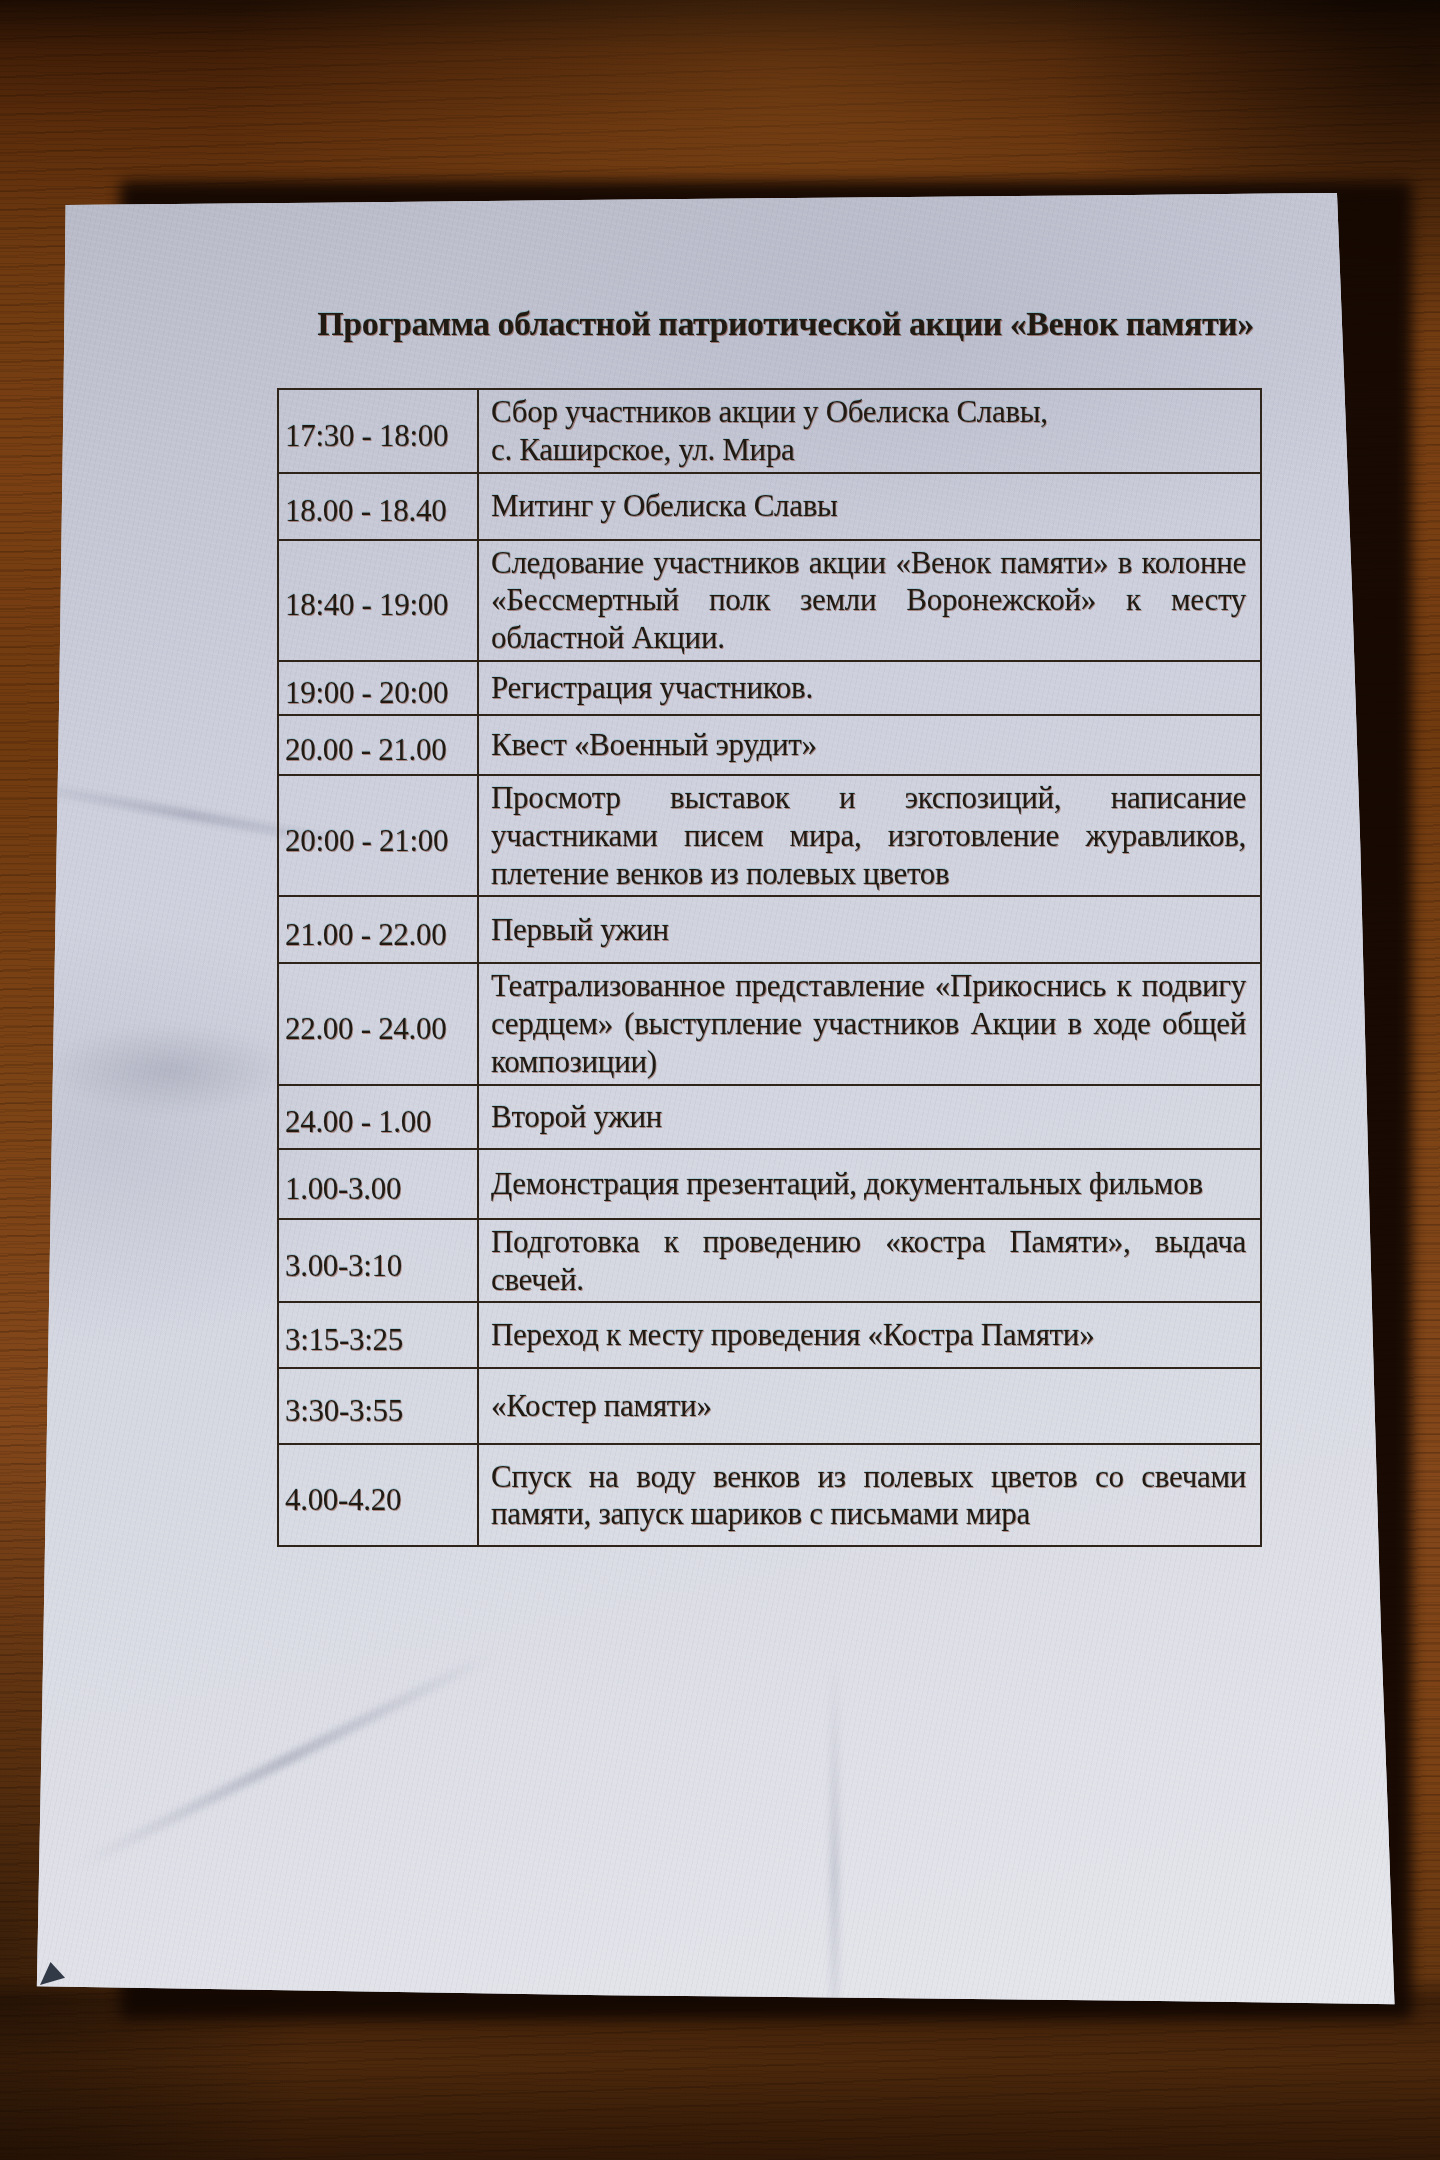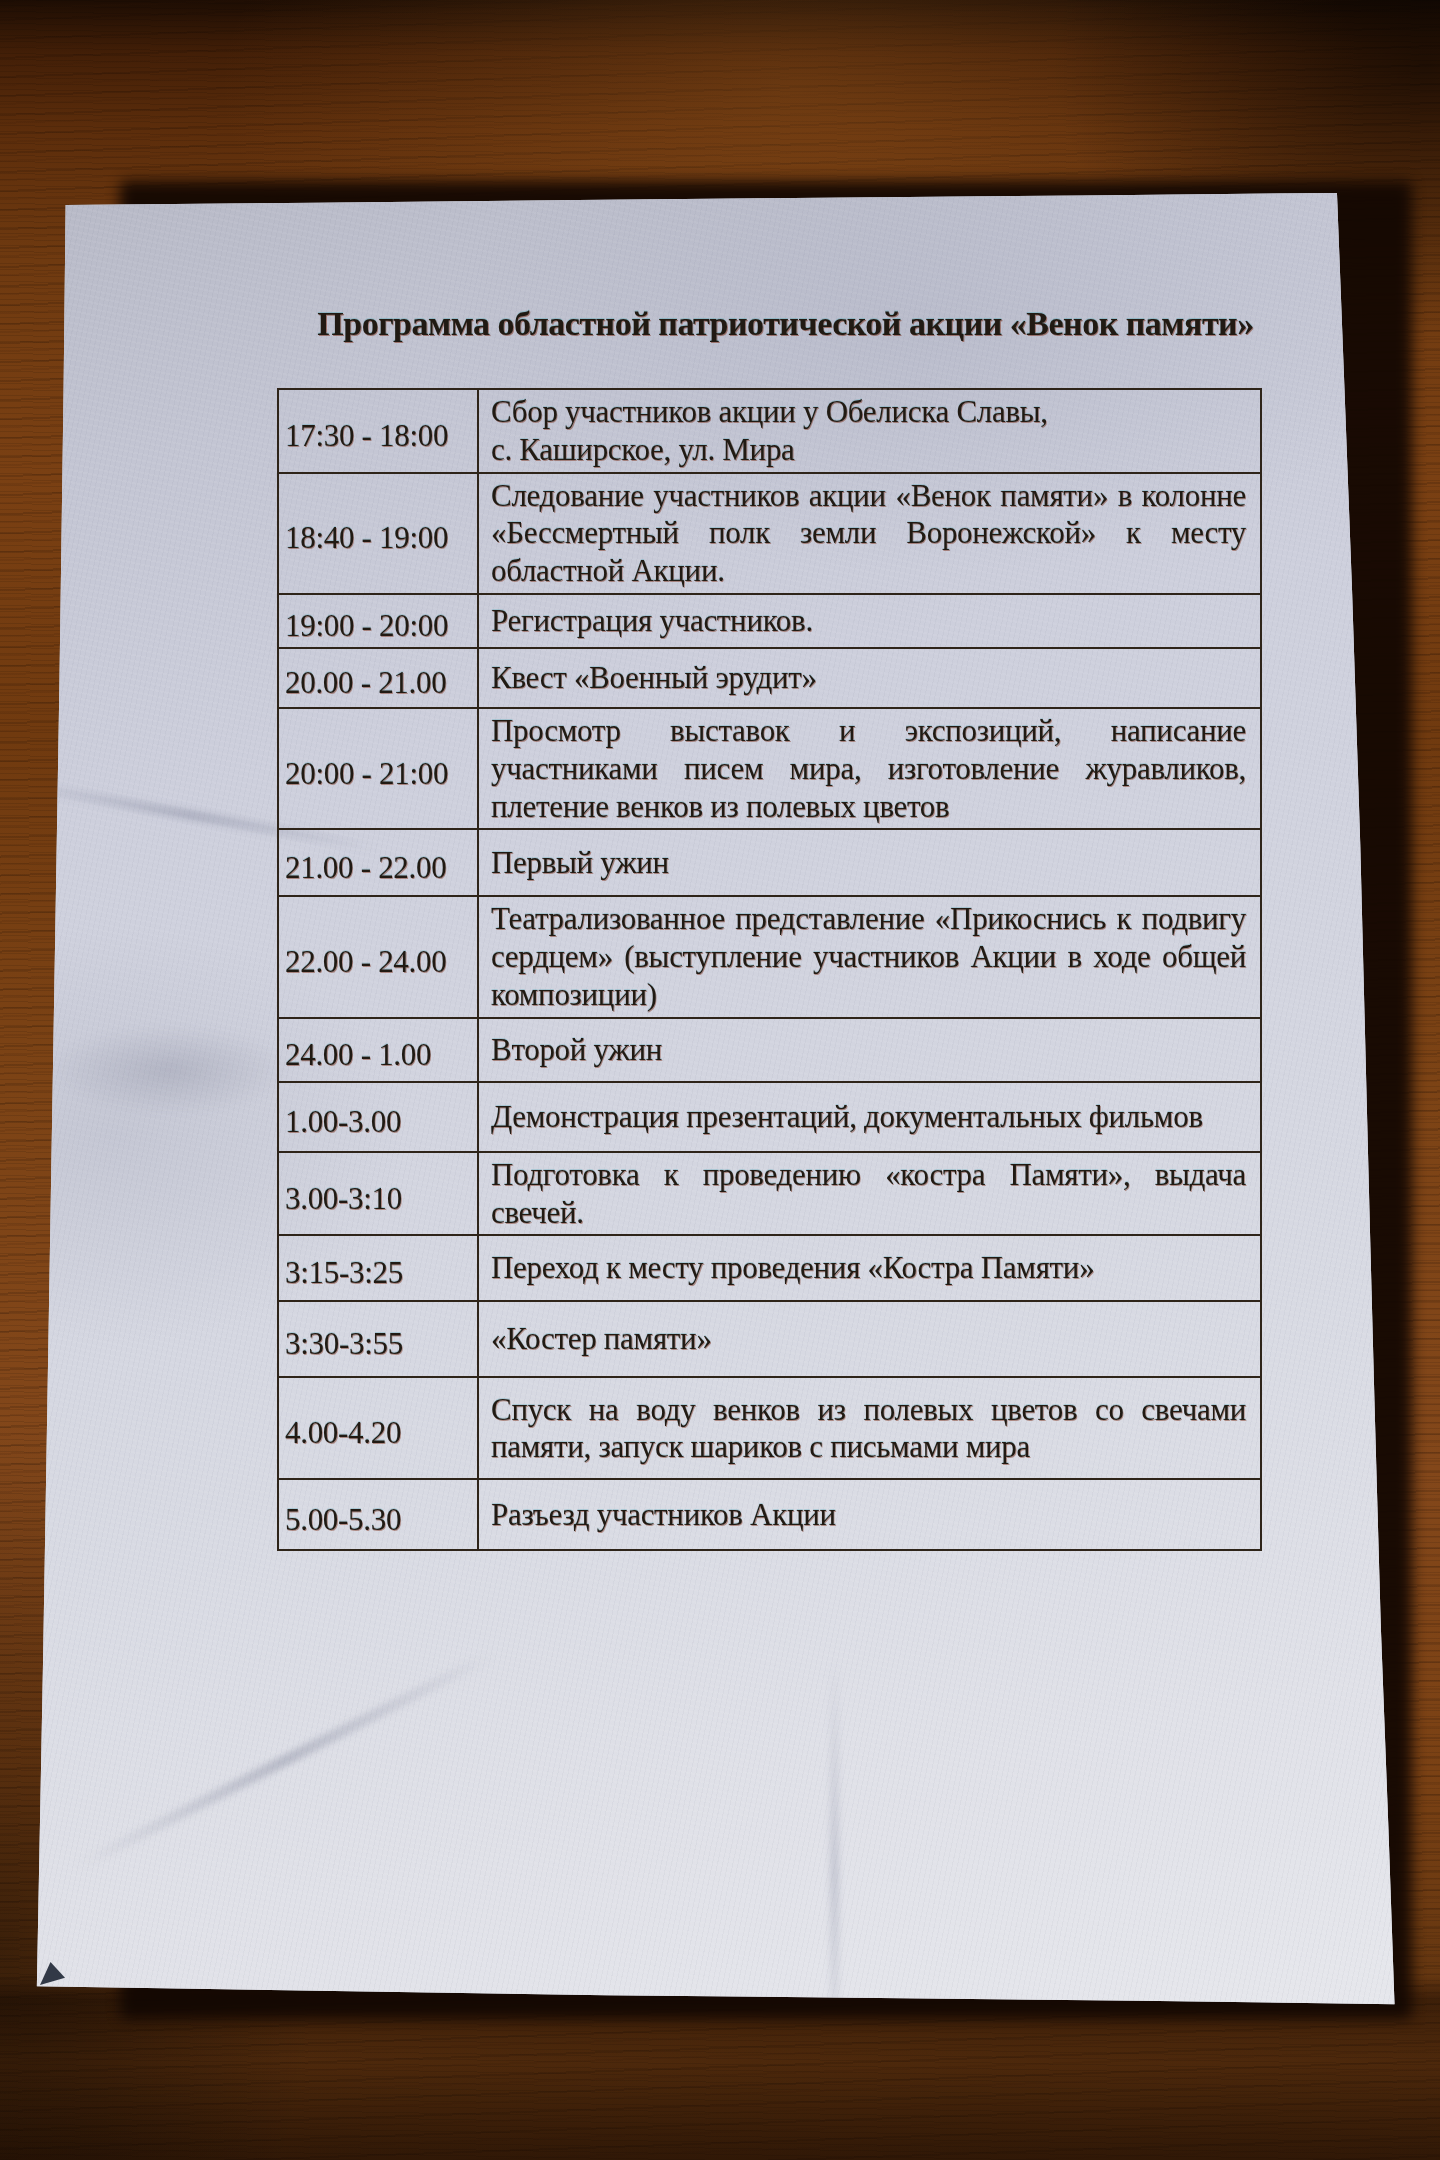--- a/index.html
+++ b/index.html
@@ -83,20 +83,24 @@
 
   <h1 class="doc-title">Программа областной патриотической акции «Венок памяти»</h1>
 
   <table class="schedule">
     <tbody>
       <tr style="height:70px">
         <td class="time">17:30 - 18:00</td>
         <td class="act pre">Сбор участников акции у Обелиска Славы,
 с. Каширское, ул. Мира</td>
       </tr>
+      <tr style="height:67px">
+        <td class="time">18.00 - 18.40</td>
+        <td class="act">Митинг у Обелиска Славы</td>
+      </tr>
       <tr style="height:118px">
         <td class="time">18:40 - 19:00</td>
         <td class="act j">Следование участников акции «Венок памяти» в колонне «Бессмертный полк земли Воронежской» к месту областной Акции.</td>
       </tr>
       <tr style="height:45px">
         <td class="time">19:00 - 20:00</td>
         <td class="act">Регистрация участников.</td>
       </tr>
       <tr style="height:60px">
         <td class="time">20.00 - 21.00</td>
@@ -131,19 +135,15 @@
         <td class="act">Переход к месту проведения «Костра Памяти»</td>
       </tr>
       <tr style="height:76px">
         <td class="time">3:30-3:55</td>
         <td class="act">«Костер памяти»</td>
       </tr>
       <tr style="height:102px">
         <td class="time">4.00-4.20</td>
         <td class="act j">Спуск на воду венков из полевых цветов со свечами памяти, запуск шариков с письмами мира</td>
       </tr>
-      <tr style="height:71px">
-        <td class="time">5.00-5.30</td>
-        <td class="act">Разъезд участников Акции</td>
-      </tr>
     </tbody>
   </table>
 </div>
 
 </body></html>

